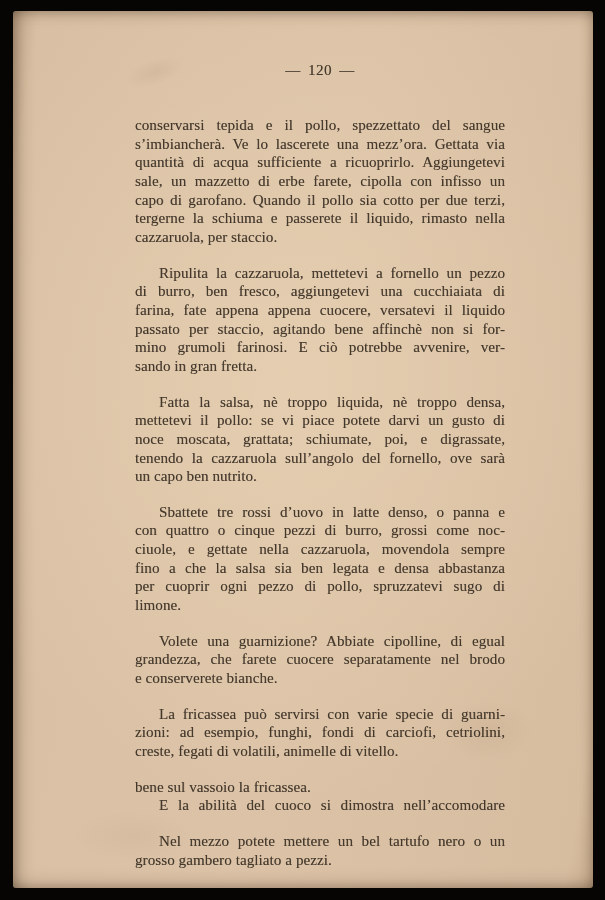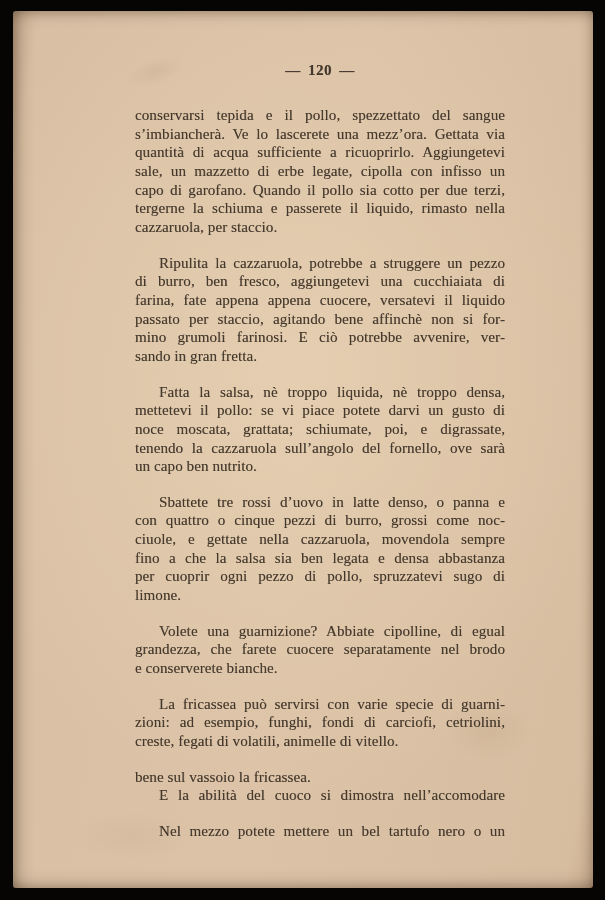--- a/index.html
+++ b/index.html
@@ -47,24 +47,23 @@
     left: 105px; top: 50px;
     width: 404px;
     color: #43382c;
   }
   .page-header {
     text-align: center;
     font-size: 15px;
     line-height: 19px;
     letter-spacing: 0.5px;
     word-spacing: 3px;
-    margin-bottom: 26px;
+    margin-bottom: 36px;
     color: #43382c;
     text-shadow: 0.3px 0.3px 0.3px rgba(62,48,34,0.45);
-    font-weight: bold;
   }
   .text-block { width: 404px; }
   .paragraph { margin: 17px; }
   .line {
     font-size: 15px;
     line-height: 18.65px;
     text-align: justify;
     text-align-last: justify;
     letter-spacing: 0.1px;
     white-space: normal;
@@ -82,27 +81,27 @@
     <div class="stain s1"></div>
     <div class="stain s2"></div>
     <div class="stain s3"></div>
     <div class="content">
       <div class="page-header">— 120 —</div>
       <div class="text-block">
           <div class="paragraph">
             <div class="line">conservarsi tepida e il pollo, spezzettato del sangue</div>
             <div class="line">s’imbiancherà. Ve lo lascerete una mezz’ora. Gettata via</div>
             <div class="line">quantità di acqua sufficiente a ricuoprirlo. Aggiungetevi</div>
-            <div class="line">sale, un mazzetto di erbe legate, cipolla con infisso un</div>
+            <div class="line">sale, un mazzetto di erbe farete, cipolla con infisso un</div>
             <div class="line">capo di garofano. Quando il pollo sia cotto per due terzi,</div>
             <div class="line">tergerne la schiuma e passerete il liquido, rimasto nella</div>
             <div class="line par-end">cazzaruola, per staccio.</div>
           </div>
           <div class="paragraph">
-            <div class="line indent">Ripulita la cazzaruola, potrebbe a struggere un pezzo</div>
+            <div class="line indent">Ripulita la cazzaruola, mettetevi a fornello un pezzo</div>
             <div class="line">di burro, ben fresco, aggiungetevi una cucchiaiata di</div>
             <div class="line">farina, fate appena appena cuocere, versatevi il liquido</div>
             <div class="line">passato per staccio, agitando bene affinchè non si for-</div>
             <div class="line">mino grumoli farinosi. E ciò potrebbe avvenire, ver-</div>
             <div class="line par-end">sando in gran fretta.</div>
           </div>
           <div class="paragraph">
             <div class="line indent">Fatta la salsa, nè troppo liquida, nè troppo densa,</div>
             <div class="line">mettetevi il pollo: se vi piace potete darvi un gusto di</div>
             <div class="line">noce moscata, grattata; schiumate, poi, e digrassate,</div>
@@ -126,17 +125,18 @@
             <div class="line indent">La fricassea può servirsi con varie specie di guarni-</div>
             <div class="line">zioni: ad esempio, funghi, fondi di carciofi, cetriolini,</div>
             <div class="line par-end">creste, fegati di volatili, animelle di vitello.</div>
           </div>
           <div class="paragraph">
             <div class="line par-end">bene sul vassoio la fricassea.</div>
             <div class="line indent">E la abilità del cuoco si dimostra nell’accomodare</div>
           </div>
           <div class="paragraph">
             <div class="line indent">Nel mezzo potete mettere un bel tartufo nero o un</div>
+            <div class="line par-end">grosso gambero tagliato a pezzi.</div>
           </div>
         </div>
     </div>
   </div>
 </div>
 
 </body></html>

